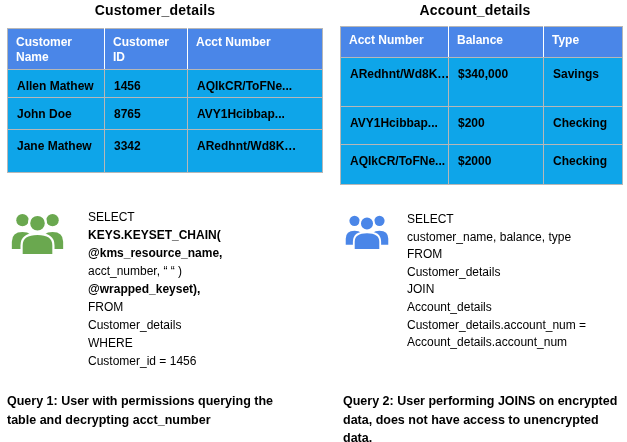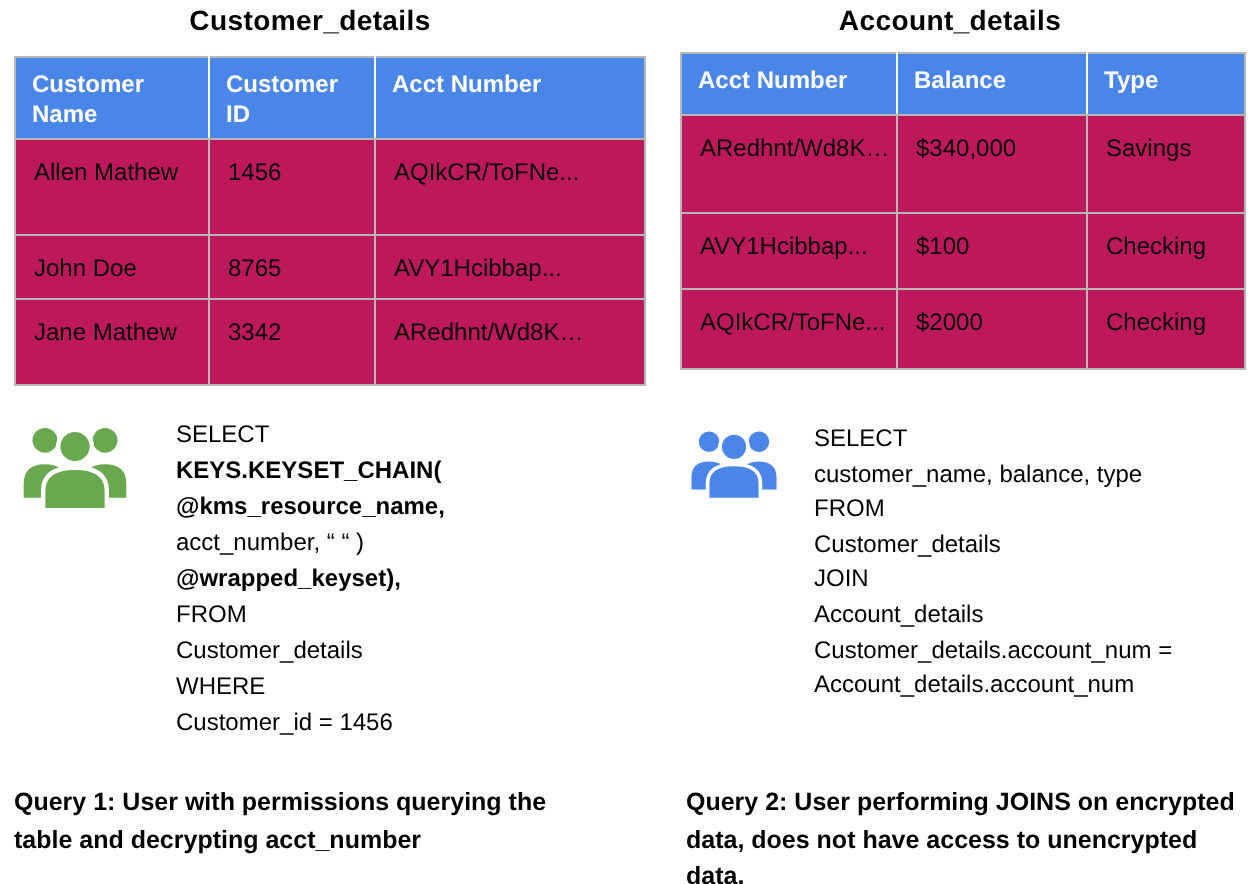--- a/index.html
+++ b/index.html
@@ -21,26 +21,26 @@
   }
   .dtable th, .dtable td {
     border:1px solid var(--table-border, #b7b7b7);
     vertical-align:top; text-align:left; overflow:hidden; white-space:normal;
   }
   .dtable th {
     background:var(--header-blue, #4a86e8); color:#ffffff; font-weight:bold;
     padding:6px 6px 4px 8px; line-height:15px;
   }
   .dtable th:not(:last-child) { border-right-color:#ffffff; }
-  .dtable td { padding:9px 6px 4px 9px; line-height:14px; background:#be185d; }
+  .dtable td { padding:9px 6px 4px 9px; line-height:14px; background:#0ea5e9;font-weight:bold; }
 
   .left-table  { left:7px;  top:28px;  width:315px; }
   .left-table  col.c1{width:97px;}  .left-table col.c2{width:83px;}  .left-table col.c3{width:135px;}
   .left-table  thead tr { height:37px; }
-  .left-table  tbody tr:nth-child(1){ height:48px;margin-top:12px; }
+  .left-table  tbody tr:nth-child(1){ height:28px;margin-top:12px; }
   .left-table  tbody tr:nth-child(2){ height:32px; }
   .left-table  tbody tr:nth-child(3){ height:43px; }
 
   .right-table { left:340px; top:26px; width:282px; }
   .right-table col.c1{width:108px;} .right-table col.c2{width:95px;} .right-table col.c3{width:79px;}
   .right-table thead tr { height:31px; }
   .right-table tbody tr:nth-child(1){ height:49px; }
   .right-table tbody tr:nth-child(2){ height:38px; }
   .right-table tbody tr:nth-child(3){ height:40px; }
 
@@ -114,21 +114,21 @@
       </tr>
     </thead>
     <tbody>
       <tr>
         <td>ARedhnt/Wd8K…</td>
         <td>$340,000</td>
         <td>Savings</td>
       </tr>
       <tr>
         <td>AVY1Hcibbap...</td>
-        <td>$100</td>
+        <td>$200</td>
         <td>Checking</td>
       </tr>
       <tr>
         <td>AQIkCR/ToFNe...</td>
         <td>$2000</td>
         <td>Checking</td>
       </tr>
     </tbody>
   </table>
 

